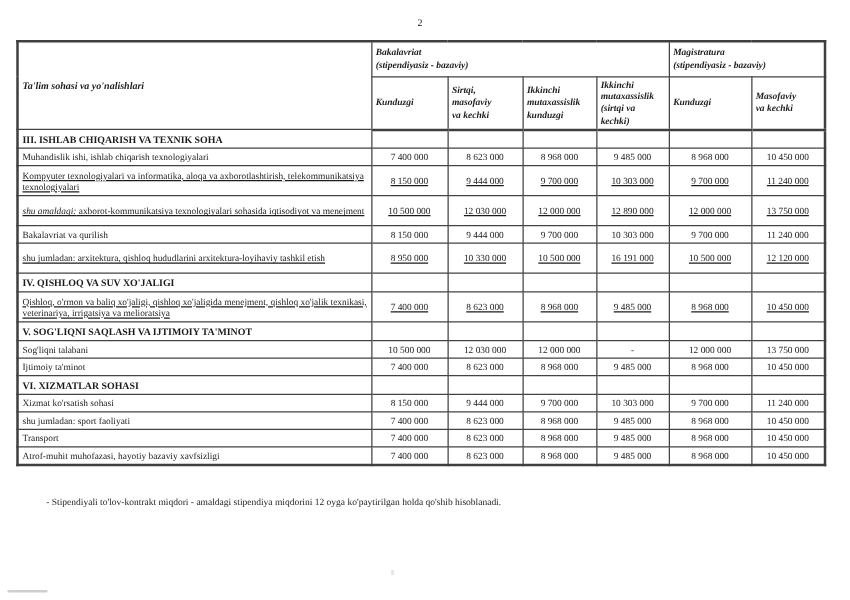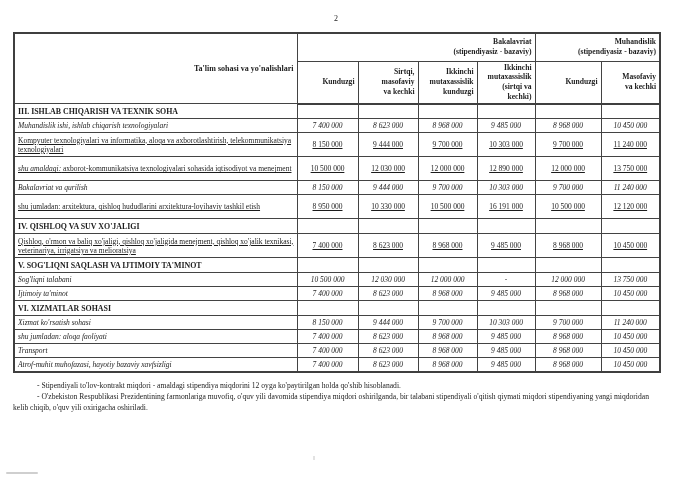--- a/index.html
+++ b/index.html
@@ -32,53 +32,54 @@
   }
   table.fees th, table.fees td {
     border: 1px solid #434343;
     padding: 1px 3px;
     vertical-align: middle;
     overflow: hidden;
   }
   thead th {
     font-weight: bold;
     font-size: 7.6px;
-    text-align: right;
+    text-align: left;
     white-space: pre-line;
     line-height: 1.3;
+    font-style: italic;
   }
   thead tr.group-row { height: 28px; }
   thead tr.sub-row { height: 42px; }
   thead tr.sub-row th { border-bottom: 2px solid #3f3f3f; }
   th.corner {
     font-size: 8px;
     border-bottom: 2px solid #3f3f3f;
   }
-  tbody tr.short { height: 14px; font-style: italic; }
+  tbody tr.short { height: 14px; }
   tbody tr.tall { height: 24px; text-decoration: underline; }
   tbody tr.section-r { height: 15px; }
   td.label {
     font-size: 7.5px;
     line-height: 1.25;
     text-align: left;
     margin-left: 20px;
   }
   tr.section-r td.label {
     font-weight: bold;
     font-size: 7.9px;
   }
   td.num {
     font-size: 7.5px;
     text-align: center;
     white-space: nowrap;
   }
   .footnotes {
     position: absolute;
     left: 13px;
-    top: 380px;
+    top: 396px;
     width: 652px;
     font-size: 7.6px;
     line-height: 1.45;
   }
   .footnotes p {
     margin: 0;
     text-indent: 24px;
   }
   .smudge-1 {
     position: absolute;
@@ -111,21 +112,21 @@
     <col style="width:59px">
     <col style="width:58px">
     <col style="width:66px">
     <col style="width:59px">
   </colgroup>
   <thead>
     <tr class="group-row">
       <th class="corner" rowspan="2">Ta'lim sohasi va yo'nalishlari</th>
       <th colspan="4">Bakalavriat
 (stipendiyasiz - bazaviy)</th>
-      <th colspan="2">Muhandislik
+      <th colspan="2">Magistratura
 (stipendiyasiz - bazaviy)</th>
     </tr>
     <tr class="sub-row">
       <th>Kunduzgi</th>
       <th>Sirtqi,
 masofaviy
 va kechki</th>
       <th>Ikkinchi
 mutaxassislik
 kunduzgi</th>
@@ -250,21 +251,21 @@
       <tr class="short">
         <td class="label">Xizmat ko'rsatish sohasi</td>
         <td class="num">8 150 000</td>
         <td class="num">9 444 000</td>
         <td class="num">9 700 000</td>
         <td class="num">10 303 000</td>
         <td class="num">9 700 000</td>
         <td class="num">11 240 000</td>
       </tr>
       <tr class="short">
-        <td class="label">shu jumladan: aloqa faoliyati</td>
+        <td class="label">shu jumladan: sport faoliyati</td>
         <td class="num">7 400 000</td>
         <td class="num">8 623 000</td>
         <td class="num">8 968 000</td>
         <td class="num">9 485 000</td>
         <td class="num">8 968 000</td>
         <td class="num">10 450 000</td>
       </tr>
       <tr class="short">
         <td class="label">Transport</td>
         <td class="num">7 400 000</td>
@@ -281,17 +282,16 @@
         <td class="num">8 968 000</td>
         <td class="num">9 485 000</td>
         <td class="num">8 968 000</td>
         <td class="num">10 450 000</td>
       </tr>
     </tbody>
 </table>
 
 <div class="footnotes">
   <p>- Stipendiyali to'lov-kontrakt miqdori - amaldagi stipendiya miqdorini 12 oyga ko'paytirilgan holda qo'shib hisoblanadi.</p>
-  <p>- O'zbekiston Respublikasi Prezidentining farmonlariga muvofiq, o'quv yili davomida stipendiya miqdori oshirilganda, bir talabani stipendiyali o'qitish qiymati miqdori stipendiyaning yangi miqdoridan kelib chiqib, o'quv yili oxirigacha oshiriladi.</p>
 </div>
 
 <div class="smudge-1"></div>
 <div class="smudge-2"></div>
 
 </body></html>

